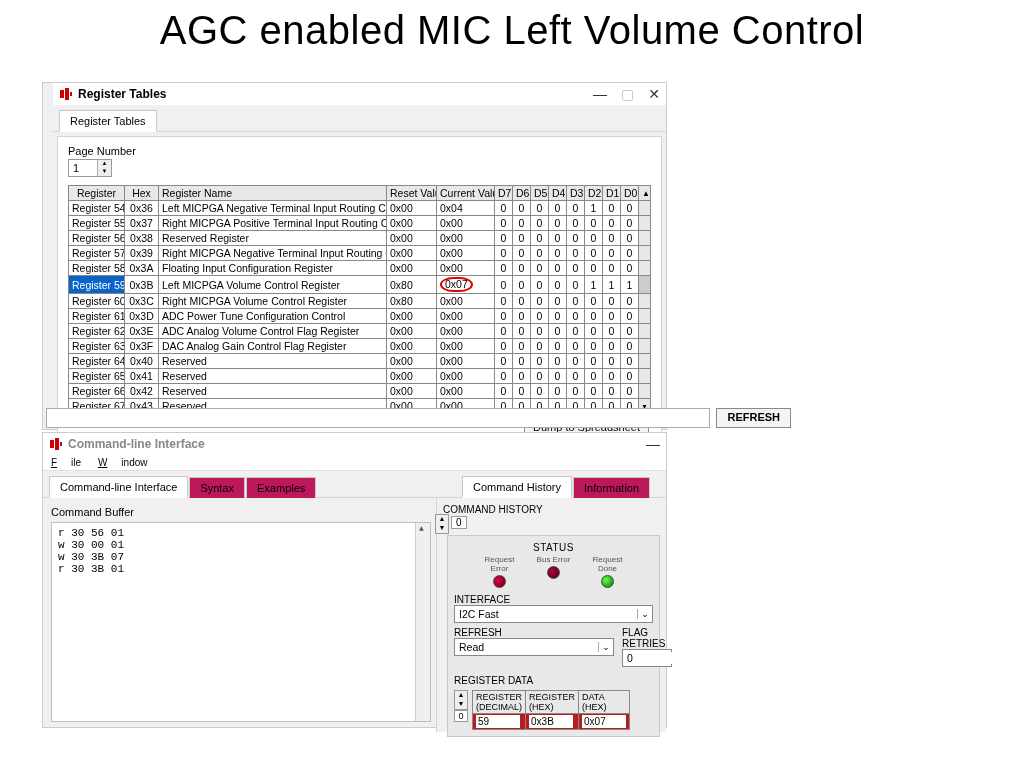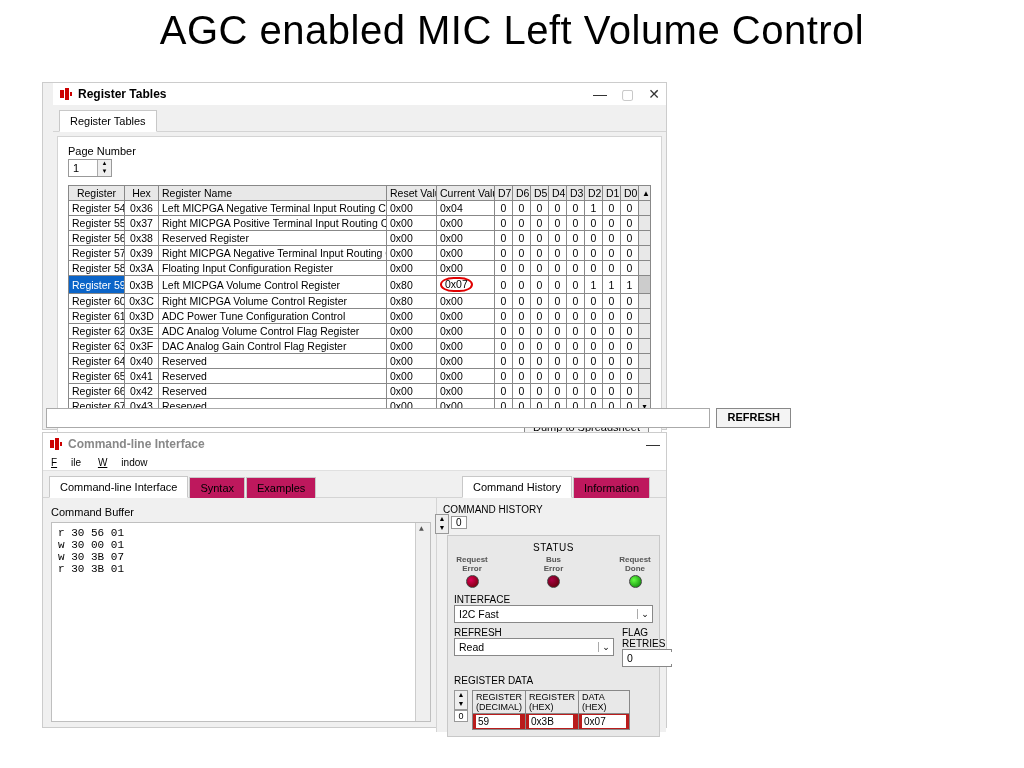--- a/index.html
+++ b/index.html
@@ -186,21 +186,21 @@
   }
   .right-body {
     border: 1px solid #c8c8c8;
     background: #e8e8e8;
     padding: 6px;
     font-size: 10.5px;
     margin-top: 2px;
   }
   .status-row { text-align: center; margin-bottom: 6px; }
   .status-lbl { font-size: 10px; letter-spacing: 0.5px; }
-  .leds { display:flex; justify-content:space-between; gap:7px; margin:2px 0 6px 0;font-weight:bold;}
+  .leds { display:flex; justify-content:center; gap:18px; margin:2px 0 6px 0;}
   .led-col { display:flex; flex-direction:column; align-items:center; font-size:8px; line-height:9px; width:36px; color:#555;}
   .led { width:13px; height:13px; border-radius:50%; border:1px solid #444; margin-top:2px;}
   .led.red1 { background: radial-gradient(circle at 35% 35%, #d05, #600); }
   .led.red2 { background: radial-gradient(circle at 35% 35%, #a04, #500); }
   .led.grn { background: radial-gradient(circle at 35% 35%, #6f4, #070); }
   .field-lbl { font-size:10px; margin-top:4px; }
   .dd { display:flex; border:1px solid #888; background:#fff; height:18px; align-items:center; }
   .dd input { border:none; flex:1; padding:0 4px; font-size:10.5px; outline:none;}
   .dd .arr { width:15px; text-align:center; border-left:1px solid #aaa; font-size:9px;}
   .two-col { display:flex; gap:8px; }

